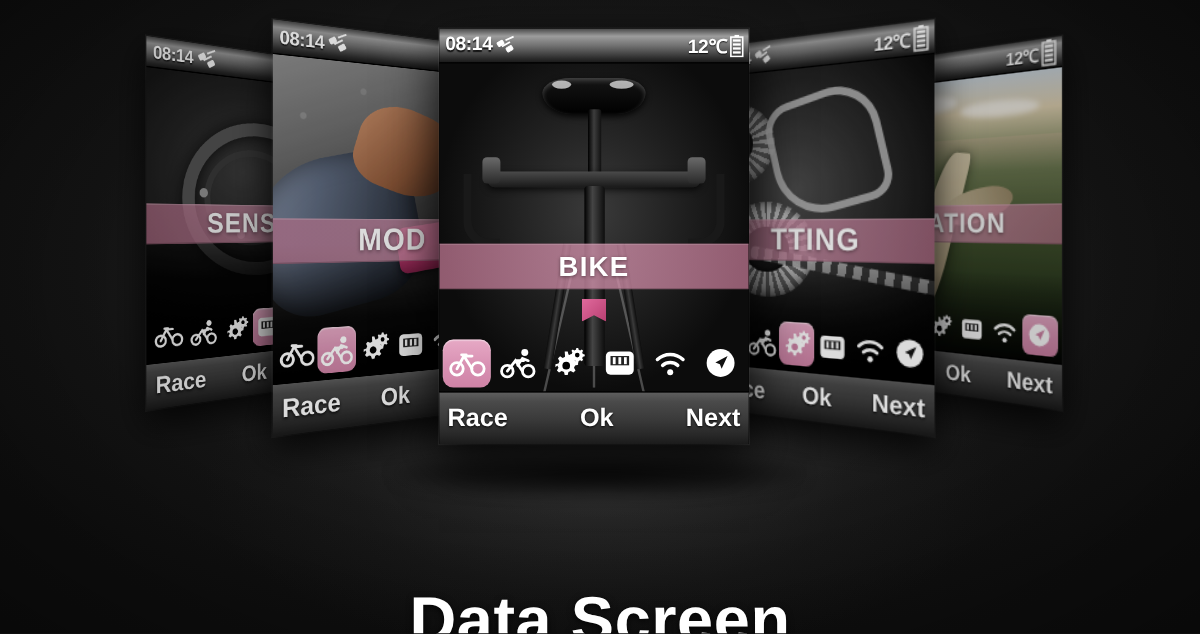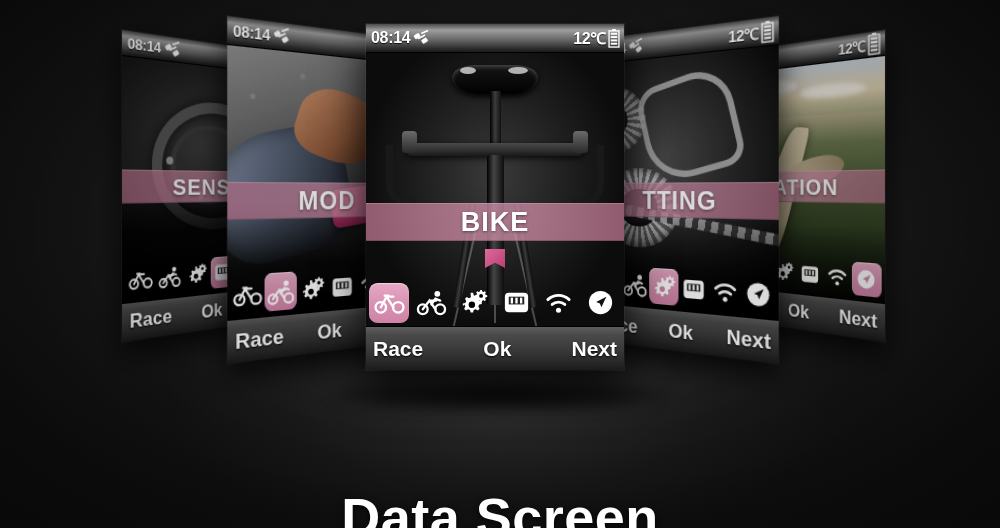--- a/index.html
+++ b/index.html
@@ -155,21 +155,21 @@
 
   
   
   #card-bike {
     left: 366px; top: 24px; width: 258px; height: 346px;
     z-index: 50;
     box-shadow: 0 14px 40px rgba(0,0,0,0.9), 0 0 0 1px rgba(255,255,255,0.09);
   }
   #card-bike .statusbar { height: 28px; font-size: 16px; }
   #card-bike .label-band { top: 150px; height: 38px; }
-  #card-bike .label-band span { font-size: 27px; }
+  #card-bike .label-band span { font-size: 23px; }
   #card-bike .dock { height: 44px; padding-bottom: 3px; }
   #card-bike .dock-item { width: 40px; height: 40px; }
   #card-bike .dock-item svg { width: 31px; height: 31px; }
   #card-bike .softkeys { height: 44px; }
   #card-bike .softkeys span { font-size: 21px; }
 
   
   #card-mode {
     left: 222px; top: 40px; width: 192px; height: 300px;
     z-index: 40;

